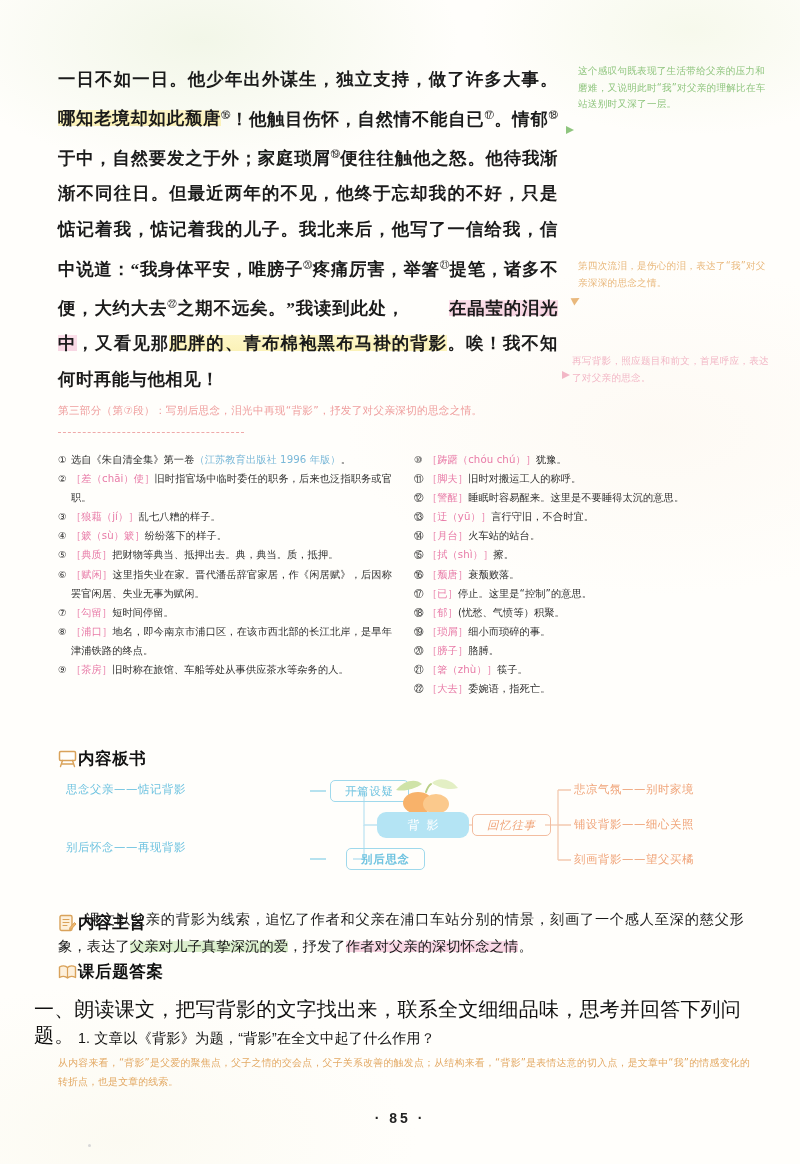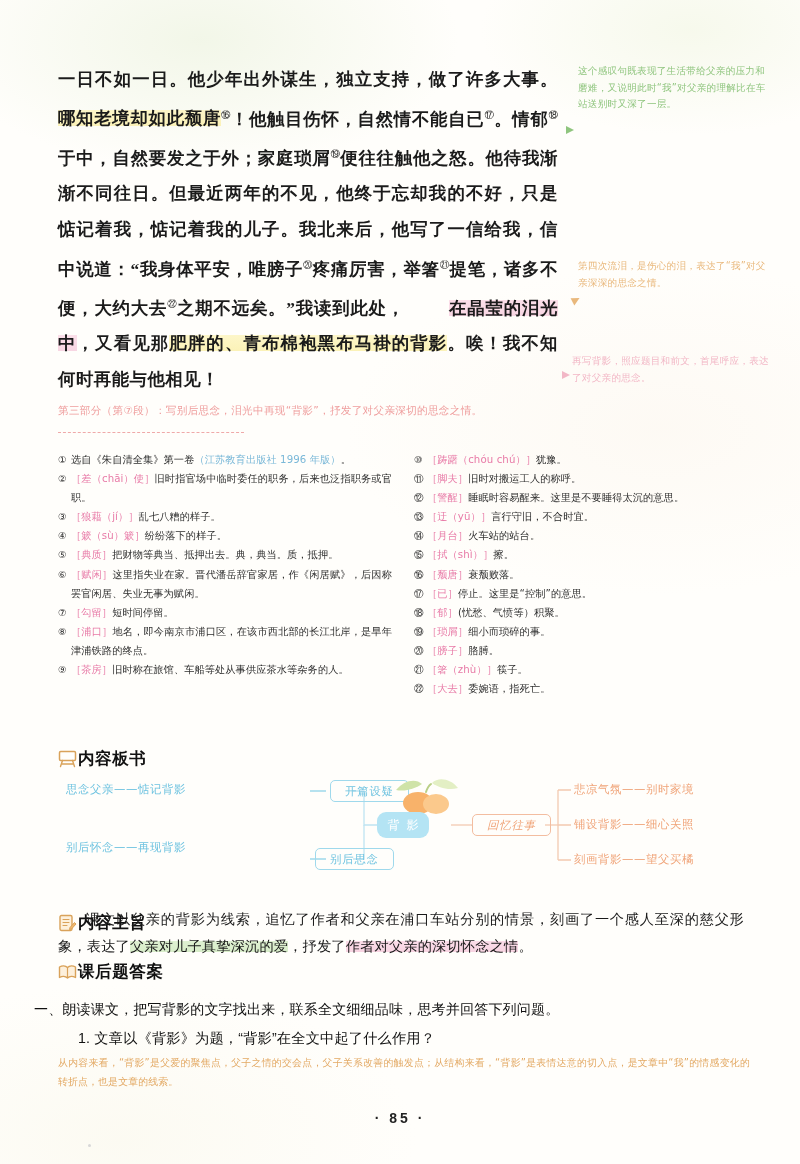--- a/index.html
+++ b/index.html
@@ -115,21 +115,21 @@
   .board { position:absolute; left:58px; top:776px; width:690px; height:98px; }
   .board svg { position:absolute; left:0; top:0; }
   .bd-txt {
     position:absolute;
     font-family:"DejaVu Sans","Liberation Sans",sans-serif;
     font-size:11.4px; letter-spacing:.6px; white-space:nowrap;
   }
   .bd-blue   { color:#6fc3e0; }
   .bd-orange { color:#f0a479; }
   .bd-center {
-    position:absolute; left:319px; top:36px; width:52px; height:26px;
+    position:absolute; left:319px; top:36px; width:92px; height:26px;
     background:#b4e4f4; border-radius:9px;
     color:#ffffff; font-family:Liberation Serif, serif;
     font-size:12px; letter-spacing:7px;
     display:flex; align-items:center; justify-content:center;
     text-indent:7px;
   }
   .bd-box {
     position:absolute;
     border:1.2px solid;
     border-radius:5px;
@@ -152,21 +152,21 @@
     text-align:justify; letter-spacing:.2px;
   }
   .theme-body .i { text-indent:28px; display:block; }
   .hl-green  { background:linear-gradient(transparent 16%, #dff0d2 16%, #d8edc9 86%, transparent 86%); }
   .hl-pink2  { background:linear-gradient(transparent 16%, #fbdde9 16%, #f8d4e2 86%, transparent 86%); }
 
   
   .q-main {
     position:absolute; left:34px; top:996px; width:716px;
     font-family:"Liberation Sans","DejaVu Sans",sans-serif;
-    font-size:14px; line-height:26px; color:#111; letter-spacing:.2px;
+    font-size:20px; line-height:26px; color:#111; letter-spacing:.2px;
   }
   .q-sub {
     position:absolute; left:78px; top:1025px; width:670px;
     font-family:"Liberation Sans","DejaVu Sans",sans-serif;
     font-size:14.2px; line-height:26px; color:#111; letter-spacing:.2px;
   }
   .q-answer {
     position:absolute; left:58px; top:1054px; width:692px;
     font-family:"DejaVu Sans","Liberation Sans",sans-serif;
     font-size:9.9px; line-height:18.5px; color:#e3a964; letter-spacing:.15px;
@@ -257,21 +257,21 @@
       <path d="M500 14 V84" fill="none" stroke="#f3c9b0" stroke-width="1.3"></path>
       <path d="M500 14 H513 M500 49 H513 M500 84 H513" fill="none" stroke="#f3c9b0" stroke-width="1.3"></path>
 
       <path d="M252 15 H268 M252 83 H268" fill="none" stroke="#9fd9ec" stroke-width="1.3"></path>
     </svg>
 
     <div class="bd-txt bd-blue" style="left:8px; top:6px;">思念父亲——惦记背影</div>
     <div class="bd-box blue" style="left:272px; top:4px;">开篇设疑</div>
 
     <div class="bd-txt bd-blue" style="left:8px; top:64px;">别后怀念——再现背影</div>
-    <div class="bd-box blue" style="left:257px; top:72px;">别后思念</div>
+    <div class="bd-box blue" style="left:288px; top:72px;font-weight:bold;">别后思念</div>
 
     <div class="fruit">
       <svg width="78" height="46" viewBox="0 0 78 46">
         <path d="M8 18 C16 8, 28 6, 34 12 C28 16, 18 20, 8 18 Z" fill="#cfe3a8"></path>
         <path d="M70 16 C62 6, 50 5, 44 11 C50 15, 60 19, 70 16 Z" fill="#e3efc4"></path>
         <ellipse cx="30" cy="31" rx="15" ry="11" fill="#f8b26a"></ellipse>
         <ellipse cx="48" cy="32" rx="13" ry="10" fill="#fbc98c"></ellipse>
         <path d="M38 20 q2 -6 5 -8" stroke="#b9cf86" stroke-width="2" fill="none" stroke-linecap="round"></path>
       </svg>
     </div>

